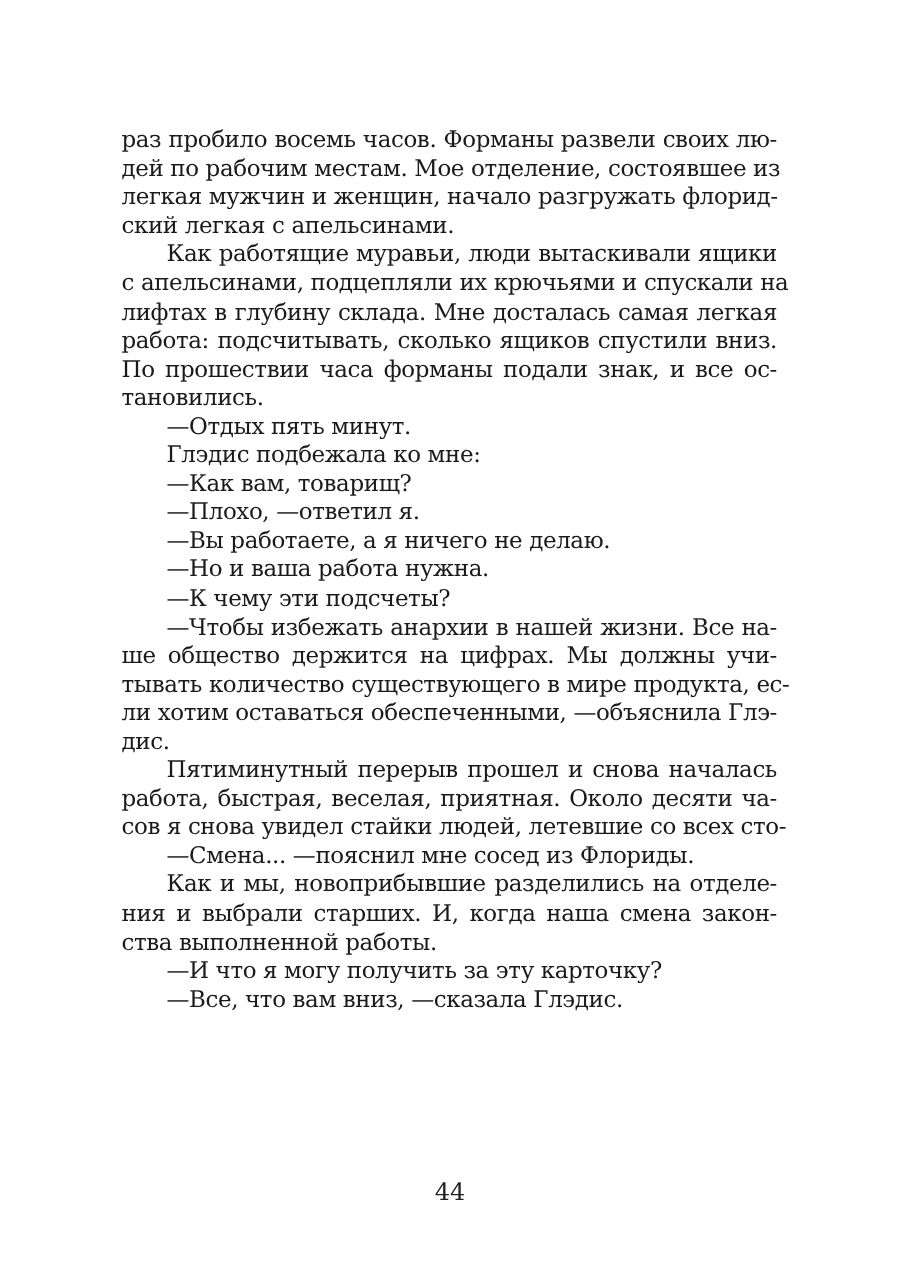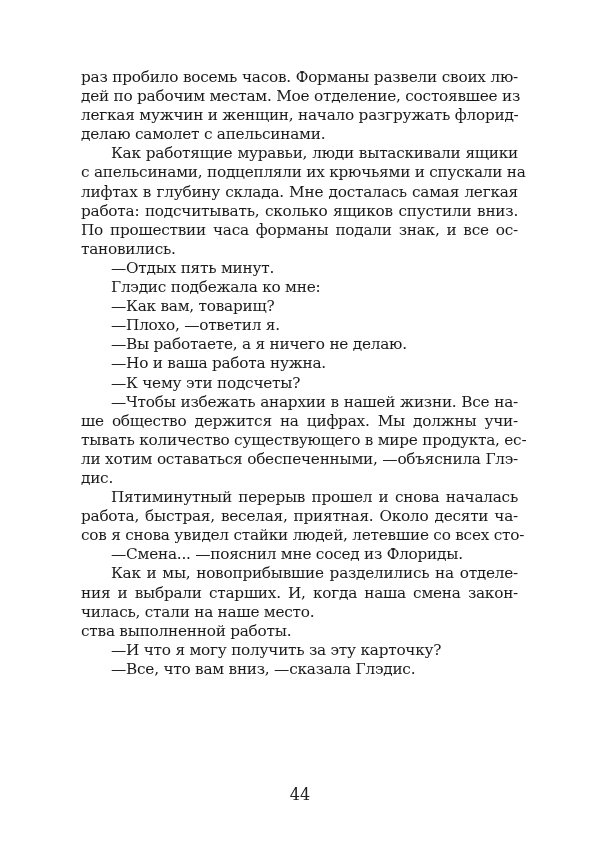--- a/index.html
+++ b/index.html
@@ -1,38 +1,38 @@
 <!DOCTYPE html>
 <html><head>
 <meta charset="utf-8">
 <style>
   html, body { margin: 0; padding: 0; background: #ffffff; }
   body { width: 600px; height: 852px; position: relative; overflow: hidden; }
   .page {
-    position: absolute; left: 81px; top: 68px; width: 437px;
+    position: absolute; left: 81px; top: 84px; width: 437px;
     font-family: "DejaVu Serif", "Liberation Serif", serif;
     font-size: 15.3px; line-height: 19.1px; color: #1a1a1a;
     letter-spacing: -0.25px;
   }
   .line { white-space: nowrap; display: block; text-align: justify; text-align-last: justify; height: 19.1px; }
   .line.last { text-align-last: left; }
   .line.indent { padding-left: 30px; }
   .page-number {
     position: absolute; left: 0; width: 600px; top: 785px; text-align: center;
     font-family: "DejaVu Serif", "Liberation Serif", serif; font-size: 16px; color: #222;
   }
 </style>
 </head>
 <body>
 
 <div class="page" id="page-body">
     <span class="line">раз пробило восемь часов. Форманы развели своих лю-</span>
     <span class="line">дей по рабочим местам. Мое отделение, состоявшее из</span>
     <span class="line">легкая мужчин и женщин, начало разгружать флорид-</span>
-    <span class="line last">делаю самолет с апельсинами.</span>
+    <span class="line last">ский легкая с апельсинами.</span>
     <span class="line indent">Как работящие муравьи, люди вытаскивали ящики</span>
     <span class="line">с апельсинами, подцепляли их крючьями и спускали на</span>
     <span class="line">лифтах в глубину склада. Мне досталась самая легкая</span>
     <span class="line">работа: подсчитывать, сколько ящиков спустили вниз.</span>
     <span class="line">По прошествии часа форманы подали знак, и все ос-</span>
     <span class="line last">тановились.</span>
     <span class="line indent last">—Отдых пять минут.</span>
     <span class="line indent last">Глэдис подбежала ко мне:</span>
     <span class="line indent last">—Как вам, товарищ?</span>
     <span class="line indent last">—Плохо, —ответил я.</span>
@@ -43,18 +43,17 @@
     <span class="line">ше общество держится на цифрах. Мы должны учи-</span>
     <span class="line">тывать количество существующего в мире продукта, ес-</span>
     <span class="line">ли хотим оставаться обеспеченными, —объяснила Глэ-</span>
     <span class="line last">дис.</span>
     <span class="line indent">Пятиминутный перерыв прошел и снова началась</span>
     <span class="line">работа, быстрая, веселая, приятная. Около десяти ча-</span>
     <span class="line">сов я снова увидел стайки людей, летевшие со всех сто-</span>
     <span class="line indent last">—Смена... —пояснил мне сосед из Флориды.</span>
     <span class="line indent">Как и мы, новоприбывшие разделились на отделе-</span>
     <span class="line">ния и выбрали старших. И, когда наша смена закон-</span>
-    <span class="line last">чилась, стали на наше место.</span>
     <span class="line last">ства выполненной работы.</span>
     <span class="line indent last">—И что я могу получить за эту карточку?</span>
     <span class="line indent last">—Все, что вам вниз, —сказала Глэдис.</span>
   </div>
 <div class="page-number">44</div>
 
 </body></html>

